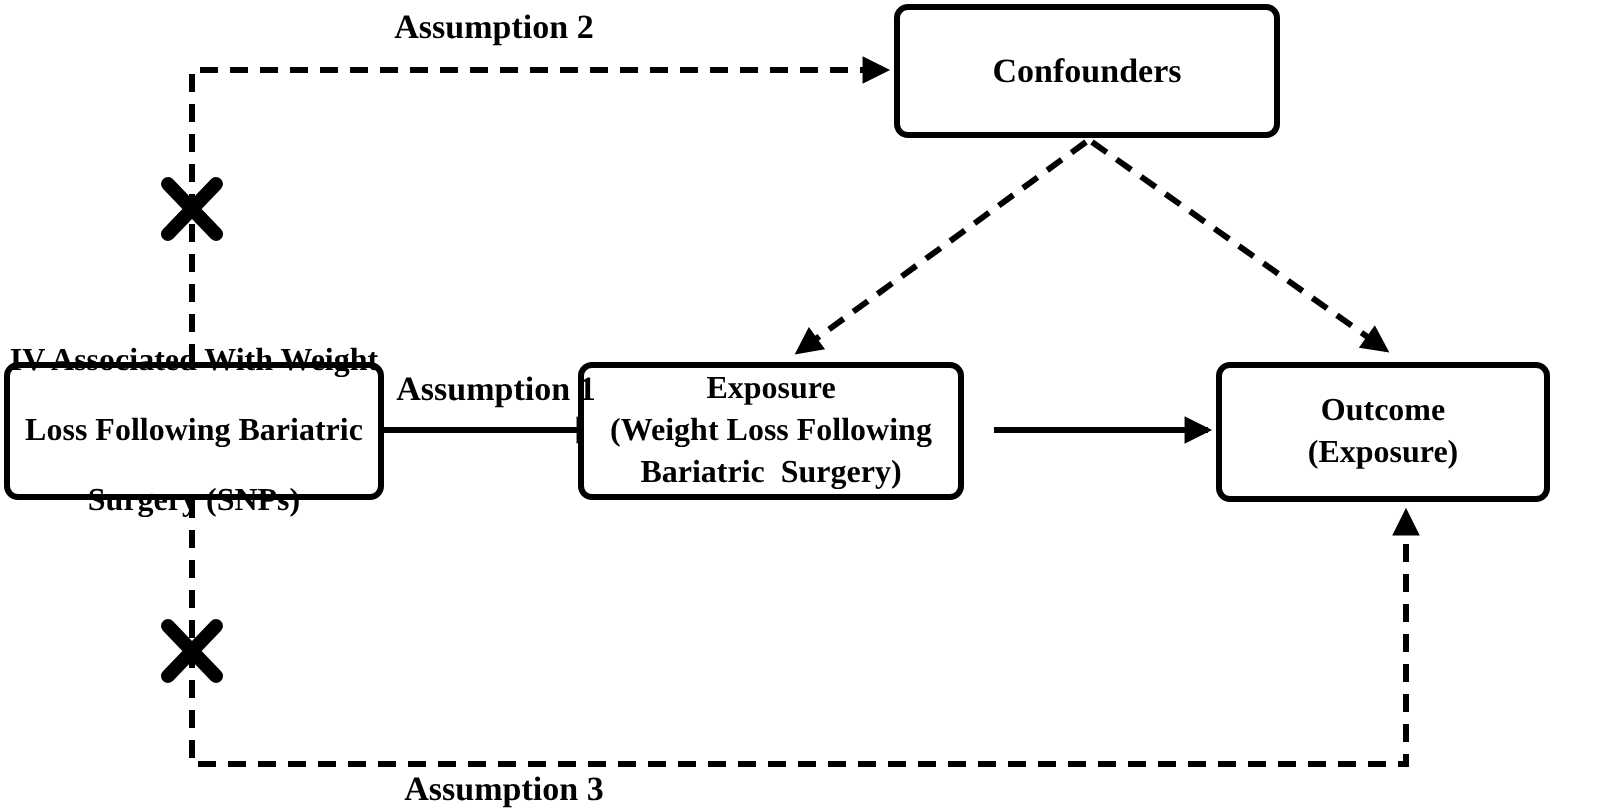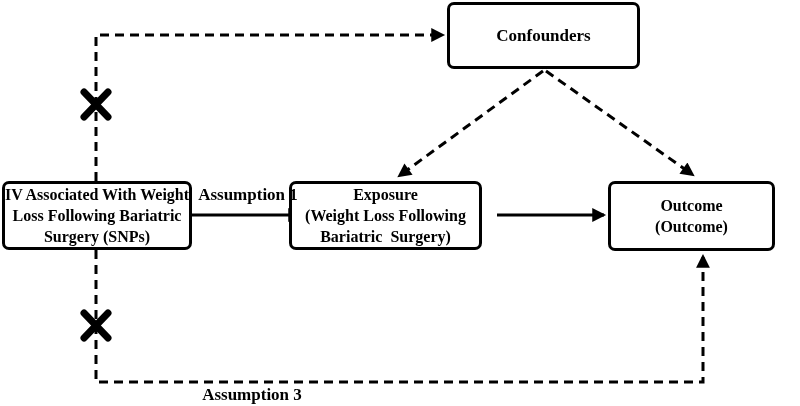--- a/index.html
+++ b/index.html
@@ -48,21 +48,21 @@
     justify-content: center;
     text-align: center;
     font-weight: bold;
     font-size: 16px;
     line-height: 21px;
   }
   .box .bl {
     white-space: pre; 
     display: block;
   }
-  #box-iv        { left: 2px;   top: 181px; width: 190px; height: 69px; }
+  #box-iv        { left: 2px;   top: 181px; width: 190px; height: 69px; gap: 14px; }
   #box-exposure  { left: 289px; top: 181px; width: 193px; height: 69px; }
   #box-confound  { left: 447px; top: 2px;   width: 193px; height: 67px; font-size: 17px; }
   #box-outcome   { left: 608px; top: 181px; width: 167px; height: 70px; }
   .edge-label {
     position: absolute;
     font-weight: bold;
     font-size: 17px;
     text-align: center;
     white-space: nowrap;
   }
@@ -113,19 +113,20 @@
     <span class="bl">(Weight Loss Following</span>
     <span class="bl">Bariatric  Surgery)</span>
   </div>
 
   <div class="box" id="box-confound">
     <span class="bl">Confounders</span>
   </div>
 
   <div class="box" id="box-outcome">
     <span class="bl">Outcome</span>
-    <span class="bl">(Outcome)</span>
+    <span class="bl">(Exposure)</span>
   </div>
 
+  <div class="edge-label" id="lbl-a2">Assumption 2</div>
   <div class="edge-label" id="lbl-a1">Assumption 1</div>
   <div class="edge-label" id="lbl-a3">Assumption 3</div>
 
 </div>
 
 </body></html>

